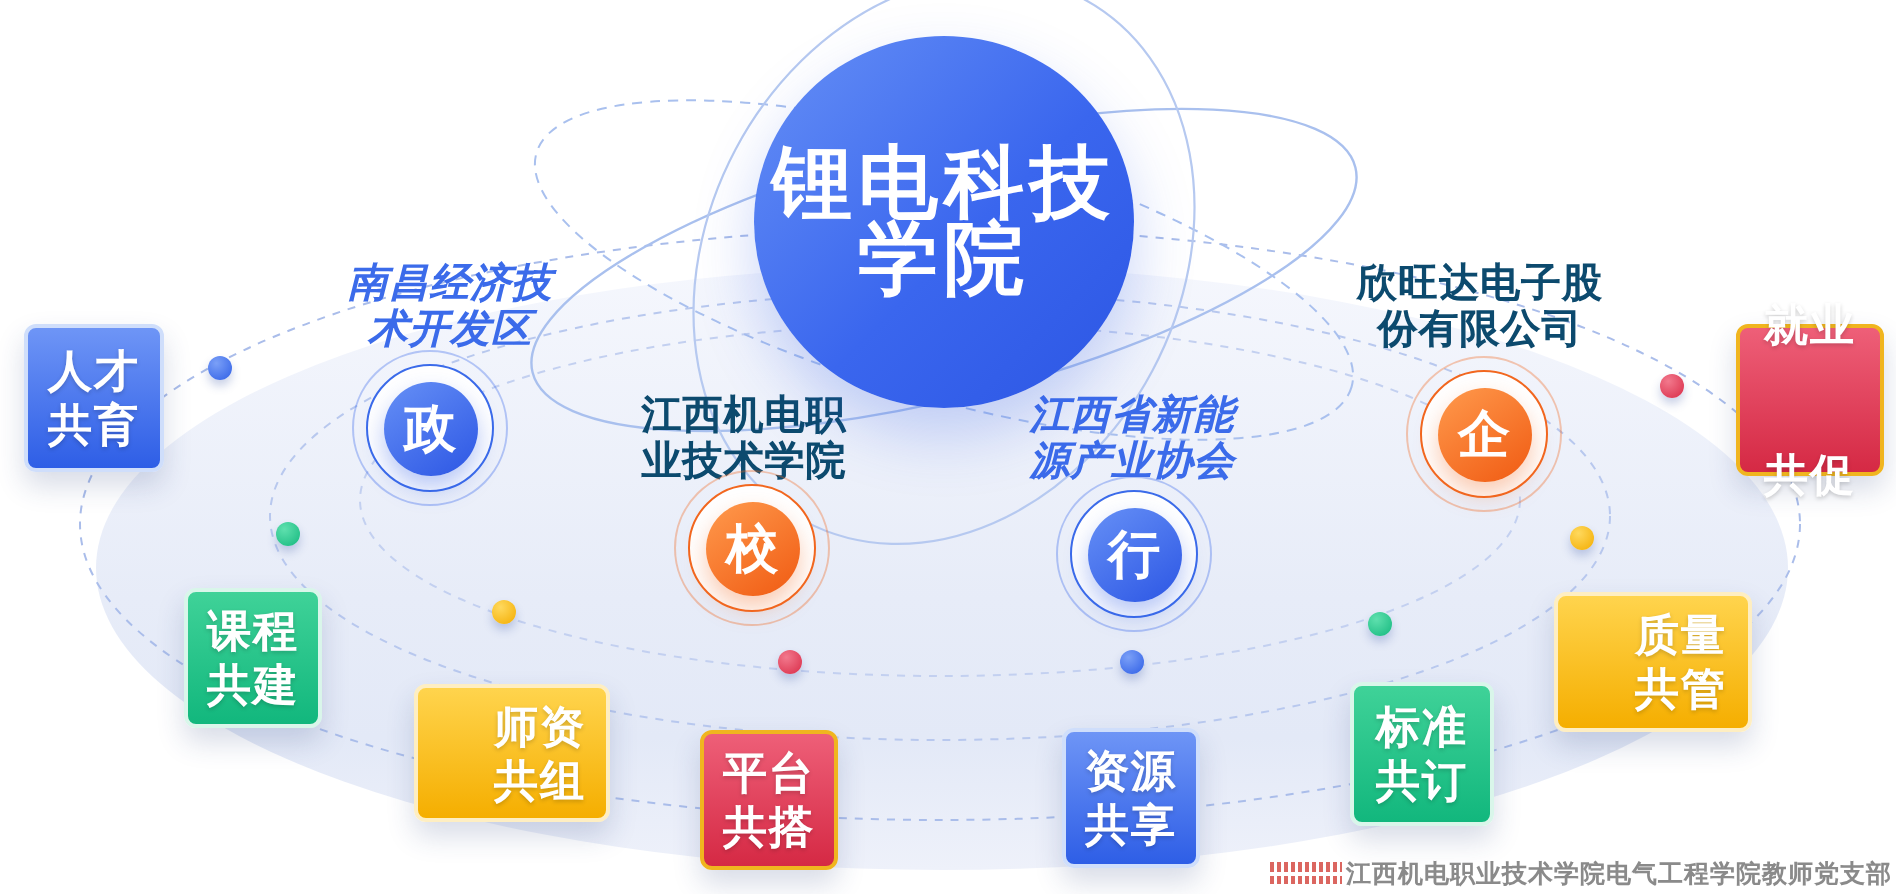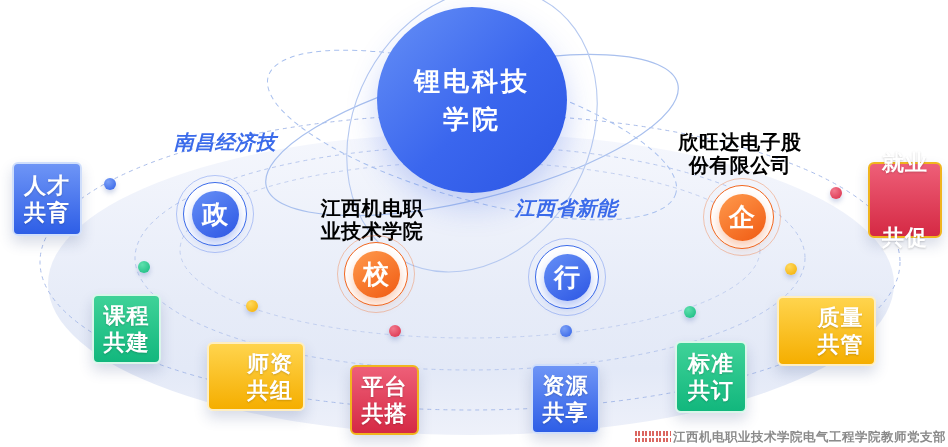--- a/index.html
+++ b/index.html
@@ -18,25 +18,25 @@
   .dot{
     position:absolute;width:12px;height:12px;border-radius:50%;
     box-shadow:0 3px 5px rgba(40,70,160,.25);
   }
   .dot.blue  {background:radial-gradient(circle at 35% 30%,#7ba0f7,#2f5fe6);}
   .dot.green {background:radial-gradient(circle at 35% 30%,#5fe0ae,#14b87e);}
   .dot.yellow{background:radial-gradient(circle at 35% 30%,#ffd95e,#f3ac00);}
   .dot.red   {background:radial-gradient(circle at 35% 30%,#f2798d,#d92b47);}
   
   .center-circle{
-    position:absolute;left:377px;top:7px;width:190px;height:186px;border-radius:50%;
+    position:absolute;left:377px;top:18px;width:190px;height:186px;border-radius:50%;
     background:linear-gradient(135deg,#6690f6 0%,#3a66ee 55%,#2c56e4 100%);
     box-shadow:0 14px 30px rgba(47,92,230,.25);
     display:flex;flex-direction:column;align-items:center;justify-content:center;
-    color:#fff;font-weight:bold;font-size:26px;line-height:38px;letter-spacing:3px;
+    color:#fff;font-weight:bold;font-size:40px;line-height:38px;letter-spacing:3px;
     text-align:center;z-index:5;
   }
   
   .node{
     position:absolute;width:76px;height:76px;border-radius:50%;
     display:flex;align-items:center;justify-content:center;z-index:4;
   }
   .node .ring{
     width:62px;height:62px;border-radius:50%;background:#fff;
     display:flex;align-items:center;justify-content:center;
@@ -51,21 +51,21 @@
   .node.blue .core{background:linear-gradient(145deg,#6690f6,#2c56e4);box-shadow:0 6px 12px rgba(47,92,230,.35);}
   .node.orange{border:1px solid rgba(242,103,31,.35);}
   .node.orange .ring{border:1.5px solid #f2671f;}
   .node.orange .core{background:linear-gradient(145deg,#ff9a4d,#f05a12);box-shadow:0 6px 12px rgba(242,103,31,.35);}
   
   .node-label{
     position:absolute;width:160px;text-align:center;font-weight:bold;
     font-size:20px;line-height:23px;z-index:4;letter-spacing:.5px;
   }
   .node-label.blue{color:#3b6bea;font-style:italic;}
-  .node-label.orange{color:#000000;}
+  .node-label.orange{color:#0c4a6e;}
   
   .badge{
     position:absolute;z-index:6;border-radius:6px;
     display:flex;flex-direction:column;align-items:center;justify-content:center;
     color:#fff;font-weight:bold;font-size:22px;line-height:27px;letter-spacing:1px;
     text-shadow:0 1px 2px rgba(0,0,0,.18);
     box-shadow:0 7px 14px rgba(40,60,120,.18);
   }
   .badge.blue  {background:linear-gradient(180deg,#6e95f6,#2e5ee6);border:2px solid #cfdefb;}
   .badge.green {background:linear-gradient(180deg,#3fd298,#12b77d);border:2px solid #d9f6ea;}
@@ -117,27 +117,29 @@
 <div class="dot yellow" style="left:785px;top:263px;"></div>
 <div class="dot red" style="left:830px;top:187px;"></div>
 
 <div class="center-circle">
   <div>锂电科技</div>
   <div>学院</div>
 </div>
 
 <div class="node-label blue" style="left:145px;top:131px;">
   <div>南昌经济技</div>
+  <div>术开发区</div>
 </div>
 <div class="node-label orange" style="left:292px;top:197px;">
   <div>江西机电职</div>
   <div>业技术学院</div>
 </div>
 <div class="node-label blue" style="left:486px;top:197px;">
   <div>江西省新能</div>
+  <div>源产业协会</div>
 </div>
 <div class="node-label orange" style="left:660px;top:131px;">
   <div>欣旺达电子股</div>
   <div>份有限公司</div>
 </div>
 
 <div class="node blue" style="left:176px;top:175px;">
   <div class="ring">
     <div class="core">政</div>
   </div>

